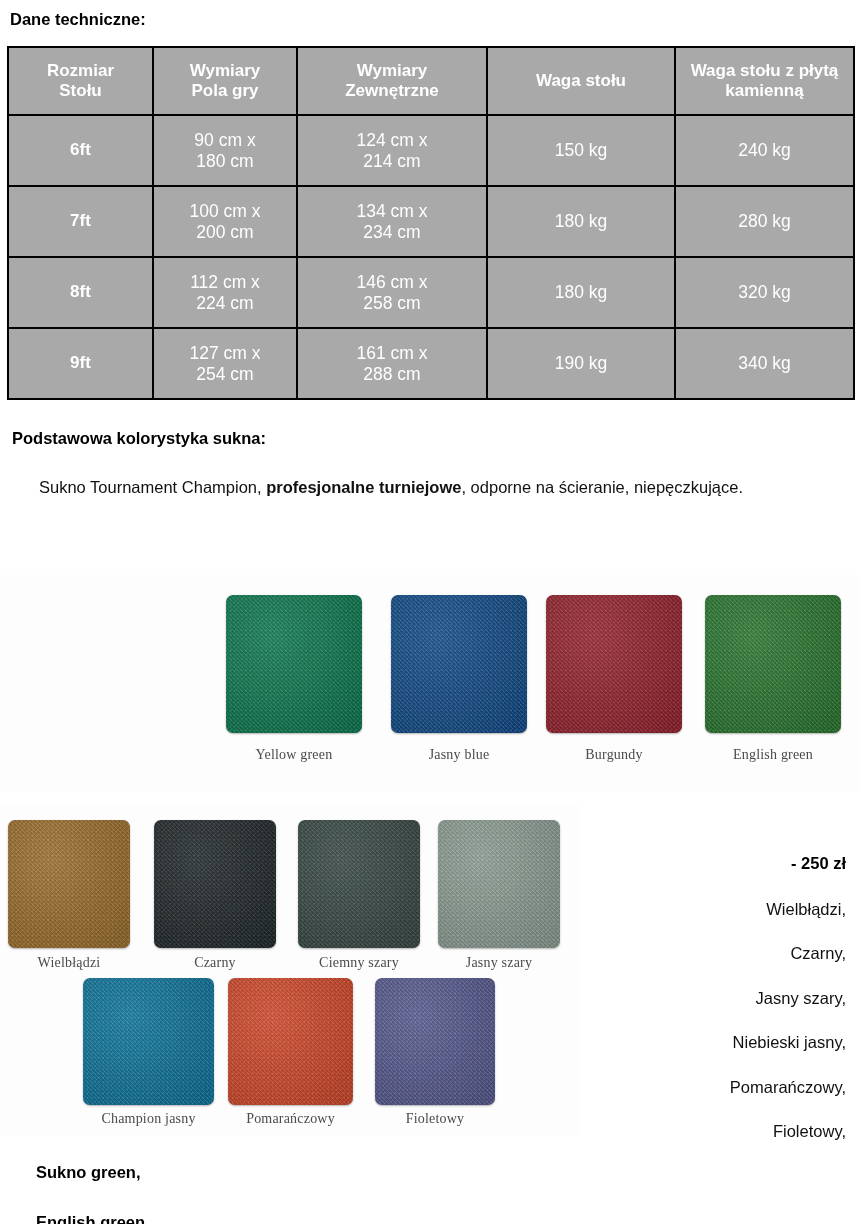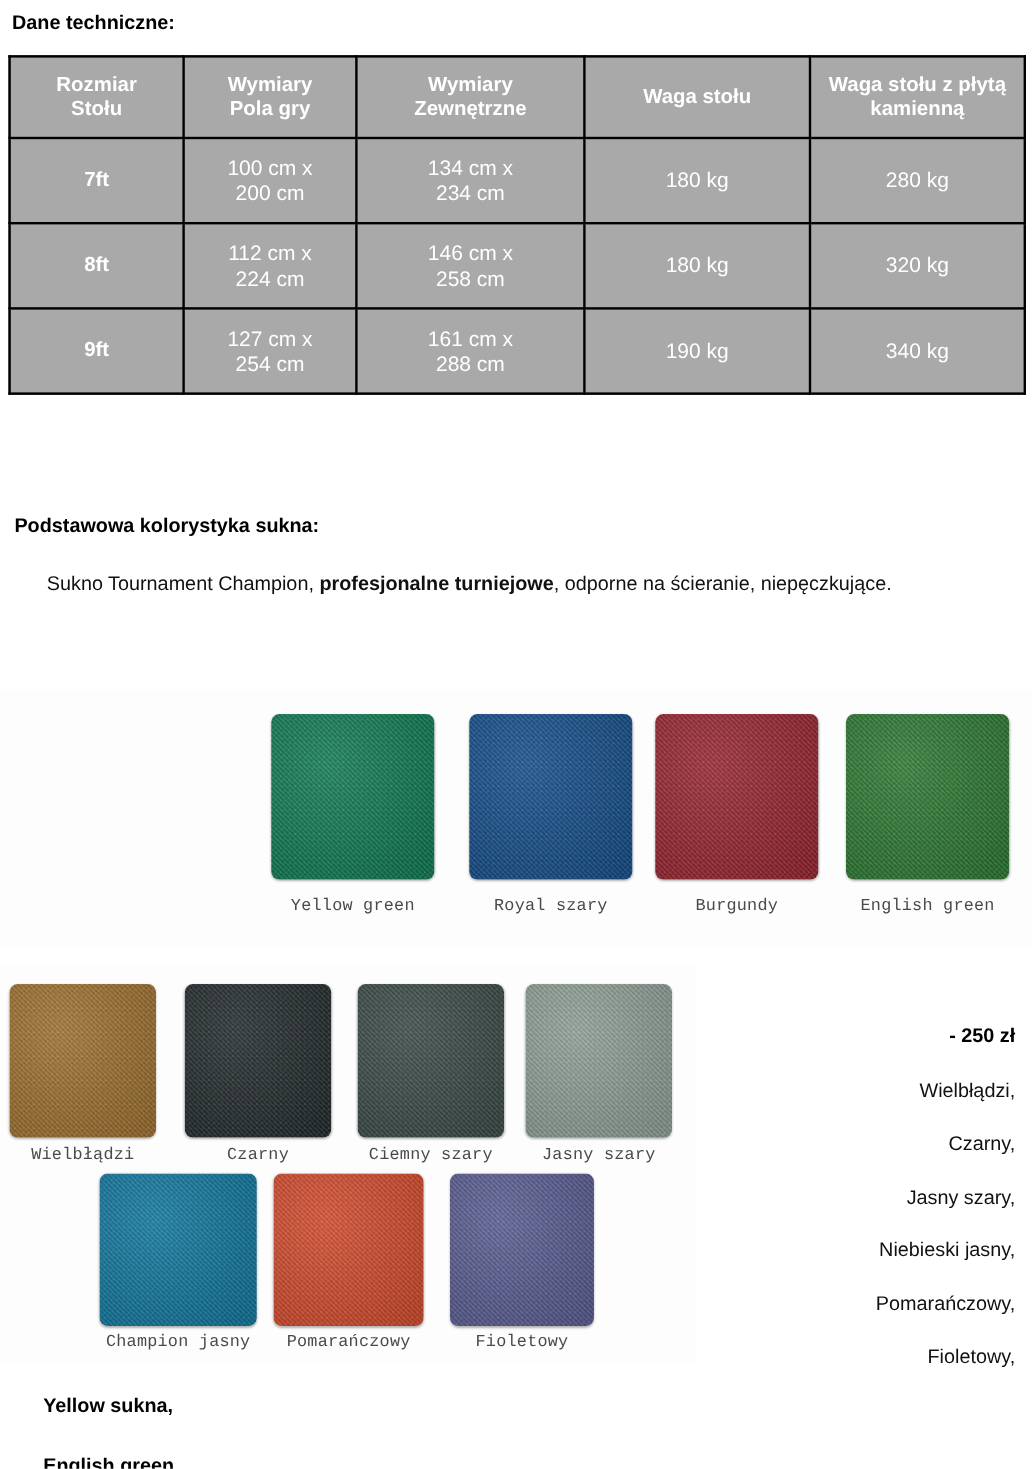--- a/index.html
+++ b/index.html
@@ -116,21 +116,21 @@
   .swatch {
     position: absolute;
     border-radius: 7px;
     box-shadow: 0 1px 2px rgba(0,0,0,0.30);
     background-repeat: repeat;
     background-size: 7px 7px, 5px 5px, 100% 100%;
   }
   .swatch-label {
     position: absolute;
     text-align: center;
-    font-family: Liberation Mono, monospace;
+    font-family: Liberation Serif, serif;
     font-size: 14px;
     color: #4a4a4a;
     letter-spacing: 0.2px;
     white-space: nowrap;
   }
 
   
   #standard-list {
     position: absolute;
     left: 36px;
@@ -204,20 +204,33 @@
             <span>Waga stołu</span>
           </th>
           <th>
             <span>Waga stołu z płytą</span><br>
             <span>kamienną</span>
           </th>
         </tr>
       </thead>
       <tbody>
         <tr>
+          <td class="size-cell">6ft</td>
+          <td>
+            <span>90 cm x</span><br>
+            <span>180 cm</span>
+          </td>
+          <td>
+            <span>124 cm x</span><br>
+            <span>214 cm</span>
+          </td>
+          <td>150 kg</td>
+          <td>240 kg</td>
+        </tr>
+        <tr>
           <td class="size-cell">7ft</td>
           <td>
             <span>100 cm x</span><br>
             <span>200 cm</span>
           </td>
           <td>
             <span>134 cm x</span><br>
             <span>234 cm</span>
           </td>
           <td>180 kg</td>
@@ -255,30 +268,30 @@
 
   <div id="cloth-heading" class="h-strong">Podstawowa kolorystyka sukna:</div>
 
   <div id="cloth-desc">
     <span>Sukno Tournament Champion, </span><b>profesjonalne turniejowe</b><span>, odporne na ścieranie, niepęczkujące.</span>
   </div>
 
   <div id="panel-standard" class="swatch-panel">
 
     <div id="standard-list">
-      <div class="sl-row">Yellow sukna,</div>
+      <div class="sl-row">Sukno green,</div>
       <div class="sl-row">English green,</div>
 
     </div>
 
     <div class="swatch" id="sw-s0" style="left: 226px; top: 20px; width: 136px; height: 138px; background-color: rgb(15, 127, 85); background-image: repeating-linear-gradient(45deg, rgba(255, 255, 255, 0.086) 0px, rgba(255, 255, 255, 0.086) 1px, rgba(0, 0, 0, 0.086) 1px, rgba(0, 0, 0, 0.086) 2.5px), repeating-linear-gradient(-45deg, rgba(255, 255, 255, 0.05) 0px, rgba(255, 255, 255, 0.05) 1px, rgba(0, 0, 0, 0.05) 1px, rgba(0, 0, 0, 0.05) 3px), radial-gradient(at 35% 30%, rgba(255, 255, 255, 0.1), rgba(0, 0, 0, 0.14) 90%); background-size: 4px 4px, 5px 5px, 100% 100%;"></div>
     <div class="swatch-label" style="left:226px; top:172px; width:136px;">Yellow green</div>
 
     <div class="swatch" id="sw-s1" style="left: 391px; top: 20px; width: 136px; height: 138px; background-color: rgb(19, 80, 143); background-image: repeating-linear-gradient(45deg, rgba(255, 255, 255, 0.086) 0px, rgba(255, 255, 255, 0.086) 1px, rgba(0, 0, 0, 0.086) 1px, rgba(0, 0, 0, 0.086) 2.5px), repeating-linear-gradient(-45deg, rgba(255, 255, 255, 0.05) 0px, rgba(255, 255, 255, 0.05) 1px, rgba(0, 0, 0, 0.05) 1px, rgba(0, 0, 0, 0.05) 3px), radial-gradient(at 35% 30%, rgba(255, 255, 255, 0.1), rgba(0, 0, 0, 0.14) 90%); background-size: 4px 4px, 5px 5px, 100% 100%;"></div>
-    <div class="swatch-label" style="left:391px; top:172px; width:136px;">Royal szary</div>
+    <div class="swatch-label" style="left:391px; top:172px; width:136px;">Jasny blue</div>
 
     <div class="swatch" id="sw-s2" style="left: 546px; top: 20px; width: 136px; height: 138px; background-color: rgb(157, 37, 49); background-image: repeating-linear-gradient(45deg, rgba(255, 255, 255, 0.086) 0px, rgba(255, 255, 255, 0.086) 1px, rgba(0, 0, 0, 0.086) 1px, rgba(0, 0, 0, 0.086) 2.5px), repeating-linear-gradient(-45deg, rgba(255, 255, 255, 0.05) 0px, rgba(255, 255, 255, 0.05) 1px, rgba(0, 0, 0, 0.05) 1px, rgba(0, 0, 0, 0.05) 3px), radial-gradient(at 35% 30%, rgba(255, 255, 255, 0.1), rgba(0, 0, 0, 0.14) 90%); background-size: 4px 4px, 5px 5px, 100% 100%;"></div>
     <div class="swatch-label" style="left:546px; top:172px; width:136px;">Burgundy</div>
 
     <div class="swatch" id="sw-s3" style="left: 705px; top: 20px; width: 136px; height: 138px; background-color: rgb(45, 125, 51); background-image: repeating-linear-gradient(45deg, rgba(255, 255, 255, 0.086) 0px, rgba(255, 255, 255, 0.086) 1px, rgba(0, 0, 0, 0.086) 1px, rgba(0, 0, 0, 0.086) 2.5px), repeating-linear-gradient(-45deg, rgba(255, 255, 255, 0.05) 0px, rgba(255, 255, 255, 0.05) 1px, rgba(0, 0, 0, 0.05) 1px, rgba(0, 0, 0, 0.05) 3px), radial-gradient(at 35% 30%, rgba(255, 255, 255, 0.1), rgba(0, 0, 0, 0.14) 90%); background-size: 4px 4px, 5px 5px, 100% 100%;"></div>
     <div class="swatch-label" style="left:705px; top:172px; width:136px;">English green</div>
   </div>
 
   <div id="panel-custom" class="swatch-panel">
 

